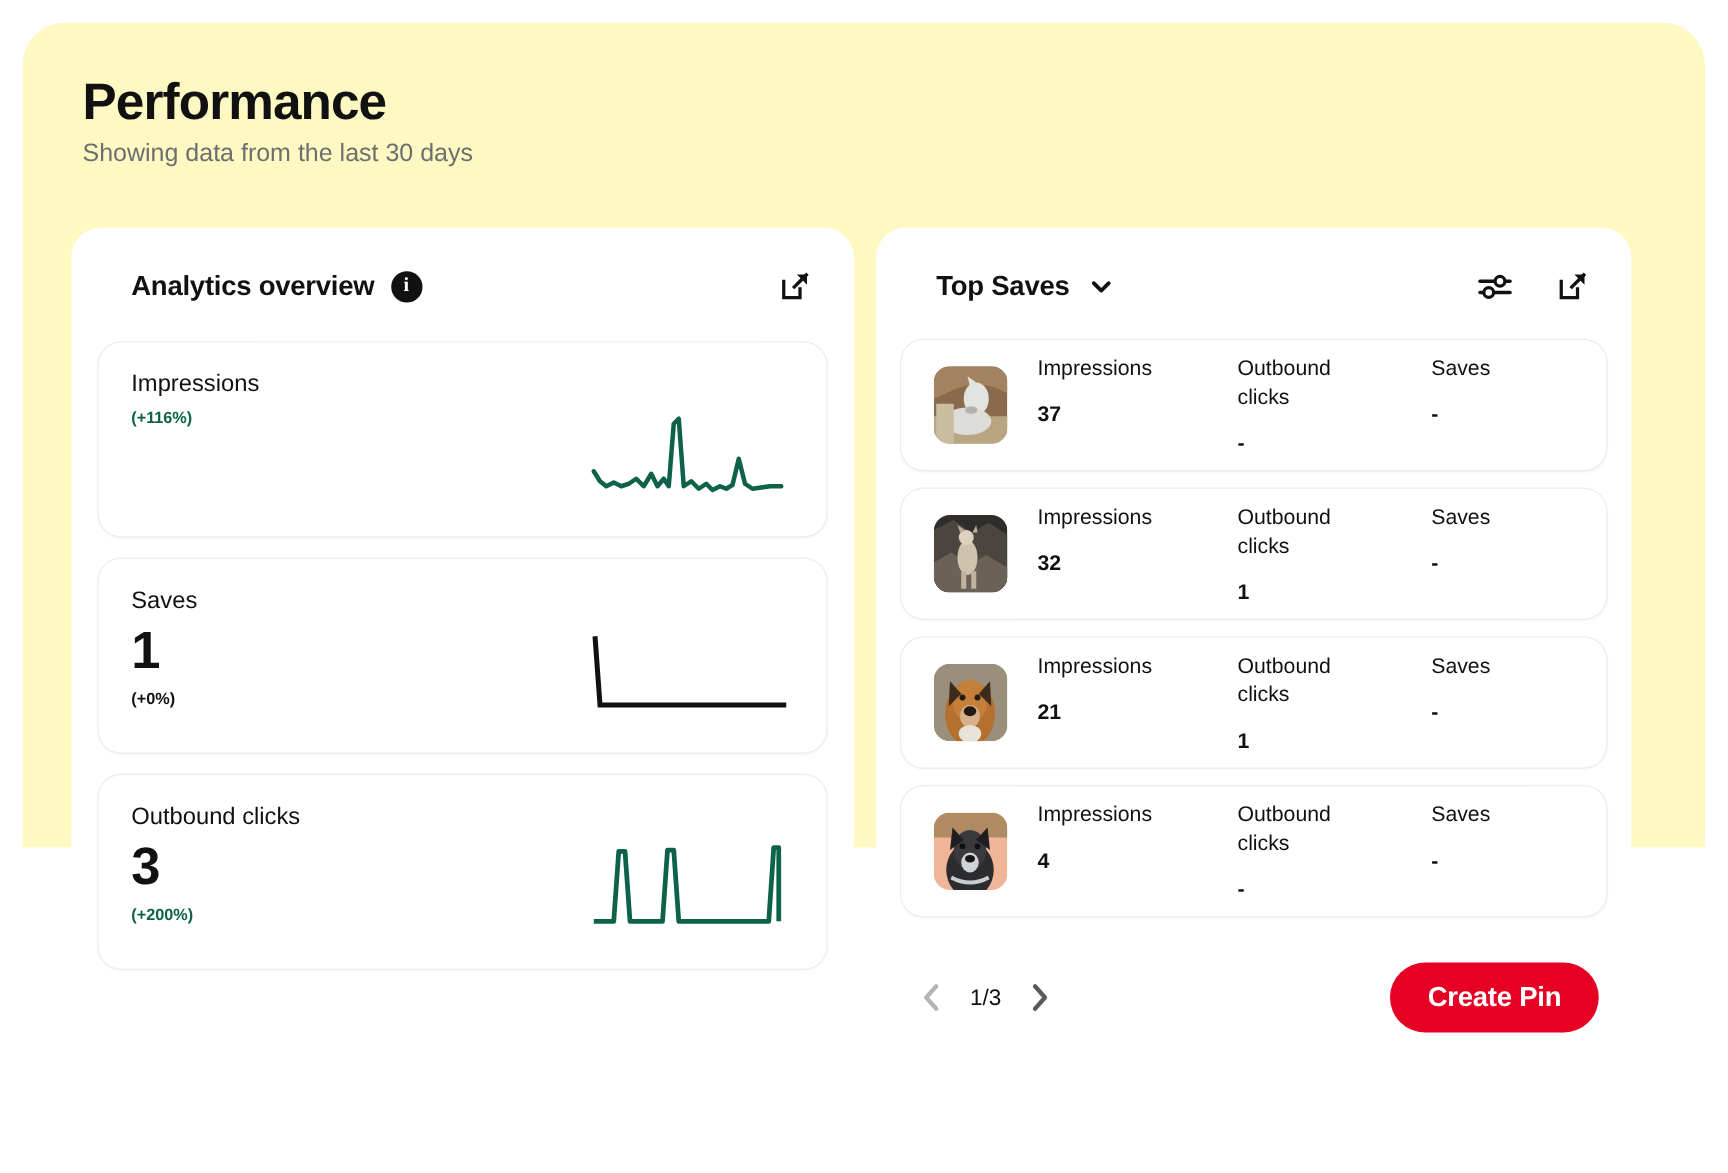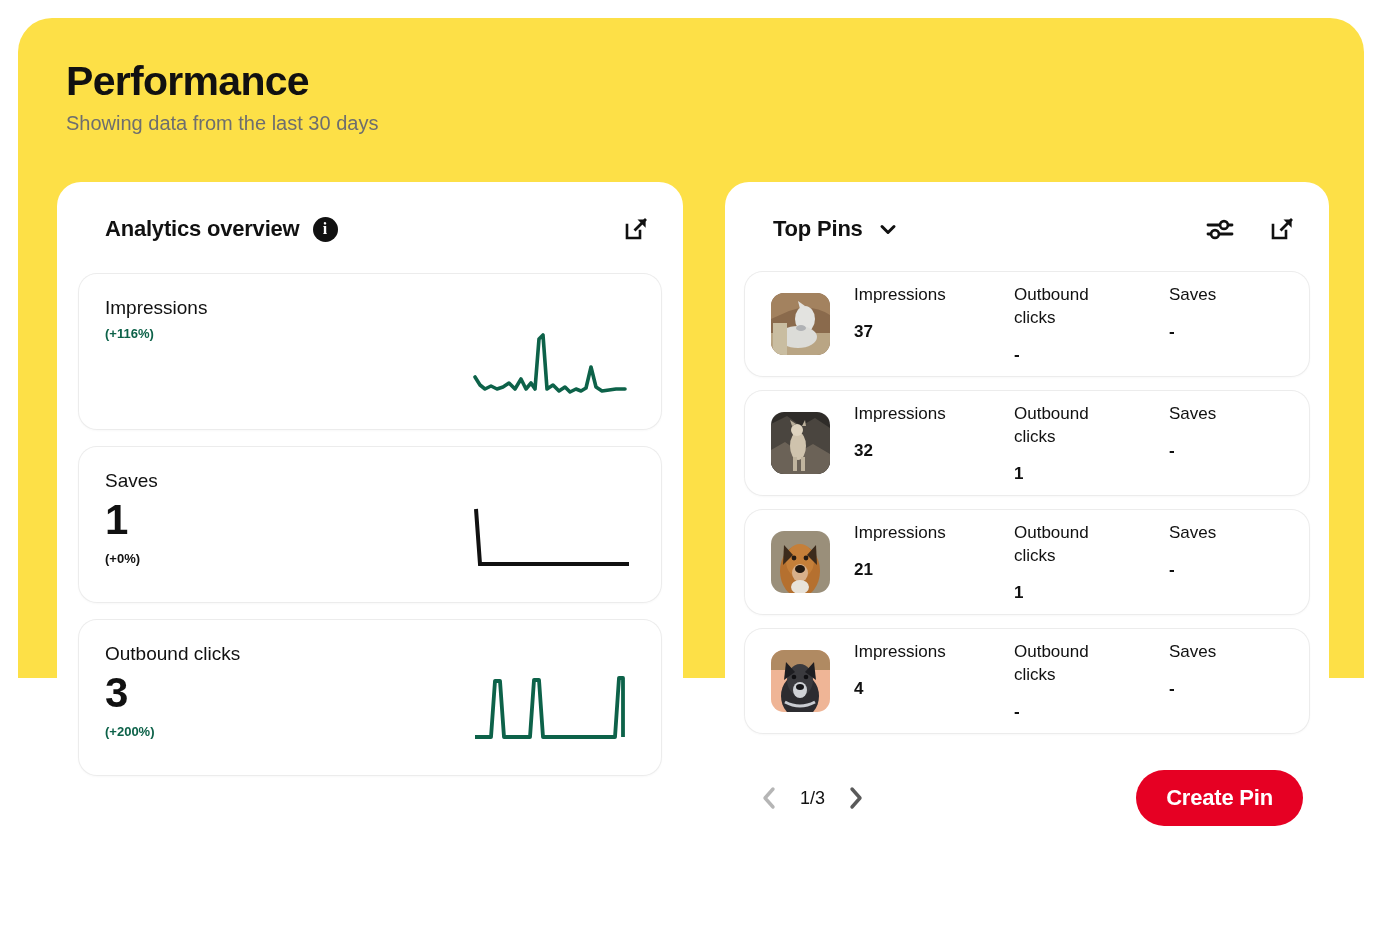--- a/index.html
+++ b/index.html
@@ -12,35 +12,35 @@
   #root {
     position: relative;
     width: 1382px; height: 938px;
     background: #ffffff;
     overflow: hidden;
   }
   .page-shell {
     position: absolute;
     left: 18px; top: 18px;
     width: 1346px; height: 660px;
-    background: #fde047;
+    background: #fef9c3;
     border-radius: 34px 34px 0 0;
   }
   .page-header { position: absolute; left: 48px; top: 38px; }
   .page-title {
     font-size: 41px; font-weight: bold; color: #111111;
     letter-spacing: -0.7px; line-height: 50px;
   }
   .page-subtitle {
     font-size: 20px; color: #6e6e6e; margin-top: 4px; line-height: 26px;
   }
 
   .panels {
     position: absolute; left: 39px; top: 164px;
-    width: 1272px; display: flex; gap: 42px;
+    width: 1272px; display: flex; gap: 18px;
   }
   .panel {
     background: #ffffff; border-radius: 24px;
   }
   .panel-left { width: 626px; height: 715px; }
   .panel-right { width: 604px; height: 715px; }
 
   .panel-head {
     display: flex; align-items: center;
     height: 70px; padding: 24px 30px 0 48px;
@@ -196,21 +196,21 @@
                 <polyline fill="none" stroke="#0d6249" stroke-width="3.8" stroke-linecap="butt" stroke-linejoin="round" points="2,68 18,68 22,12 27,12 31,68 57,68 61,11 66,11 70,68 142,68 146,9 150,9 150,68"></polyline>
               </svg>
             </div>
           </div>
 
         </div>
       </div>
 
       <div class="panel panel-right">
         <div class="panel-head">
-          <span class="panel-head-title">Top Pins</span>
+          <span class="panel-head-title">Top Saves</span>
           <span class="chev-down">
             <svg width="22" height="22" viewBox="0 0 22 22" aria-hidden="true">
               <path d="M5 8.5 L11 14.5 L17 8.5" fill="none" stroke="#111111" stroke-width="3" stroke-linecap="round" stroke-linejoin="round"></path>
             </svg>
           </span>
           <span class="panel-head-spacer"></span>
           <span class="icon-btn">
             <svg width="28" height="26" viewBox="0 0 28 26" aria-hidden="true">
               <line x1="2" y1="9" x2="26" y2="9" stroke="#111111" stroke-width="2.8" stroke-linecap="round"></line>
               <line x1="2" y1="18" x2="26" y2="18" stroke="#111111" stroke-width="2.8" stroke-linecap="round"></line>

